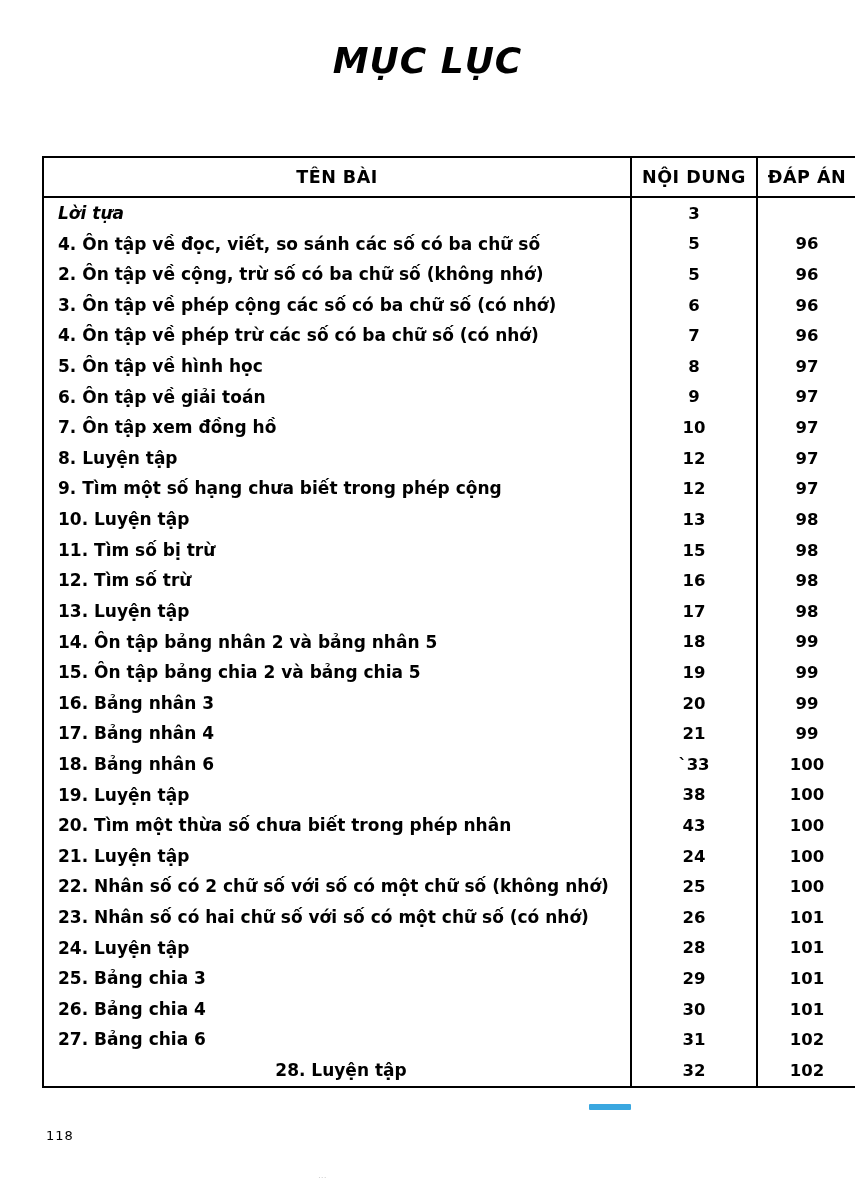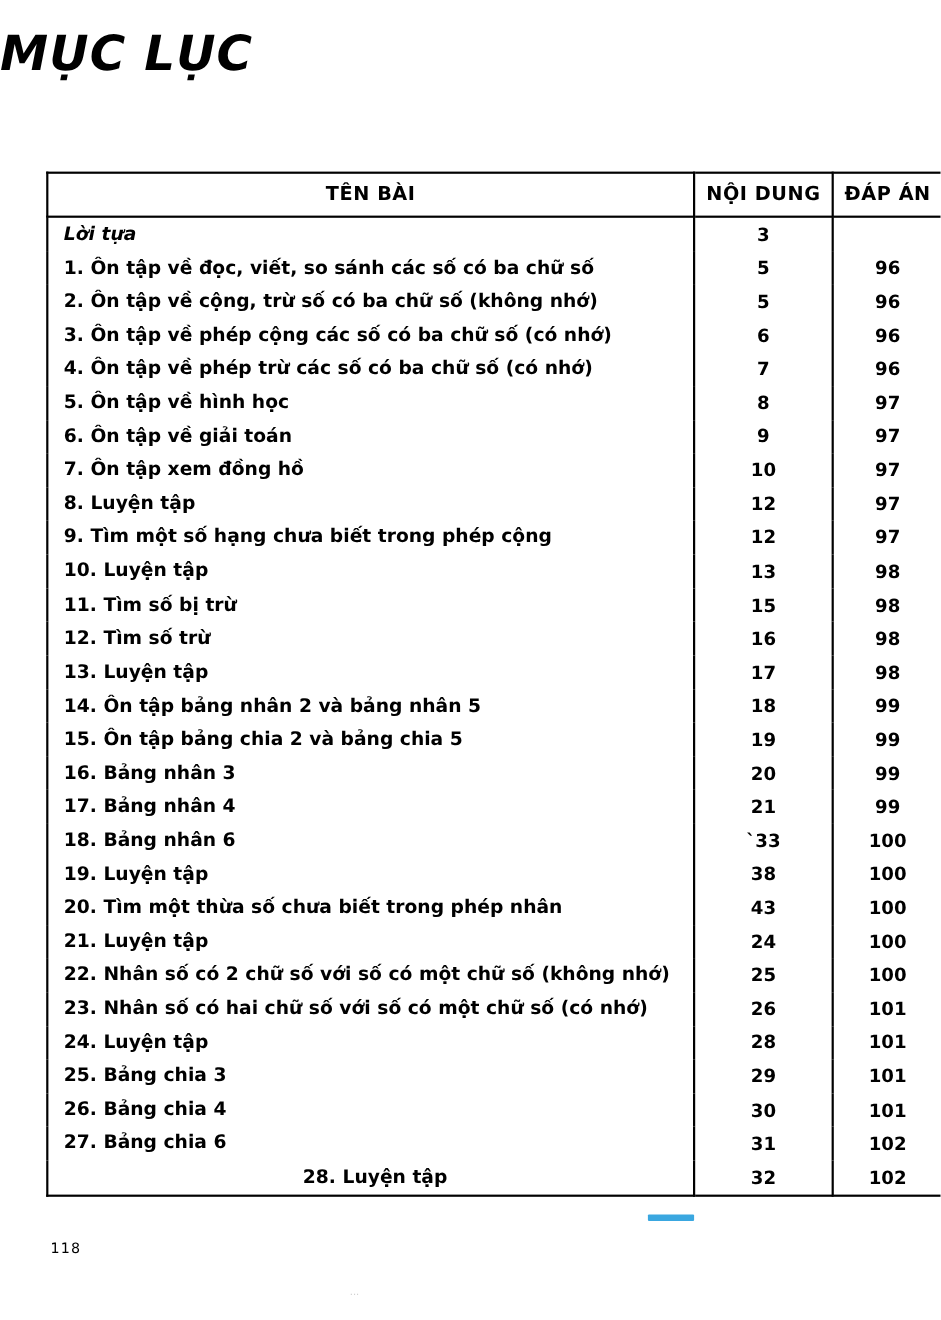--- a/index.html
+++ b/index.html
@@ -15,26 +15,27 @@
     position: relative;
     overflow: hidden;
   }
   .page {
     position: relative;
     width: 855px;
     height: 1200px;
     box-sizing: border-box;
   }
   .title {
-    font-size: 44px;
+    text-align: center;
+    font-size: 36px;
     font-weight: bold;
     font-style: italic;
     letter-spacing: 1px;
     margin: 0;
-    padding-top: 24px;
+    padding-top: 40px;
     padding-bottom: 10px;
   }
   .toc-wrap {
     position: absolute;
     left: 42px;
     top: 156px;
     width: 770px;
   }
   table.toc {
     border-collapse: collapse;
@@ -132,21 +133,21 @@
           <th>ĐÁP ÁN</th>
         </tr>
       </thead>
       <tbody id="toc-body">
           <tr>
             <td class="c-name preface">Lời tựa</td>
             <td class="c-content">3</td>
             <td class="c-answer"></td>
           </tr>
           <tr>
-            <td class="c-name">1. Ôn tập về đọc, viết, so sánh các số có ba chữ số</td>
+            <td class="c-name">4. Ôn tập về đọc, viết, so sánh các số có ba chữ số</td>
             <td class="c-content">5</td>
             <td class="c-answer">96</td>
           </tr>
           <tr>
             <td class="c-name">2. Ôn tập về cộng, trừ số có ba chữ số (không nhớ)</td>
             <td class="c-content">5</td>
             <td class="c-answer">96</td>
           </tr>
           <tr>
             <td class="c-name">3. Ôn tập về phép cộng các số có ba chữ số (có nhớ)</td>

